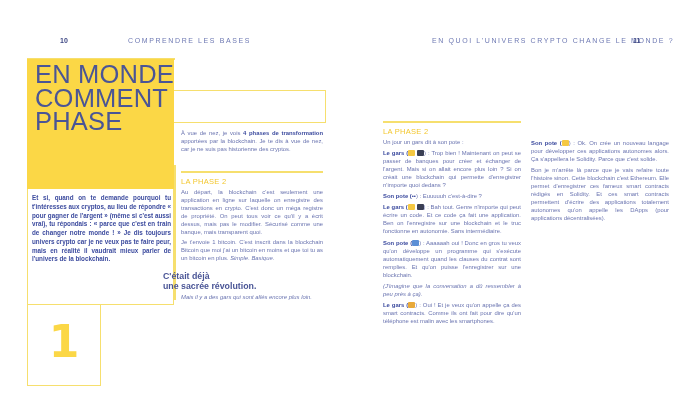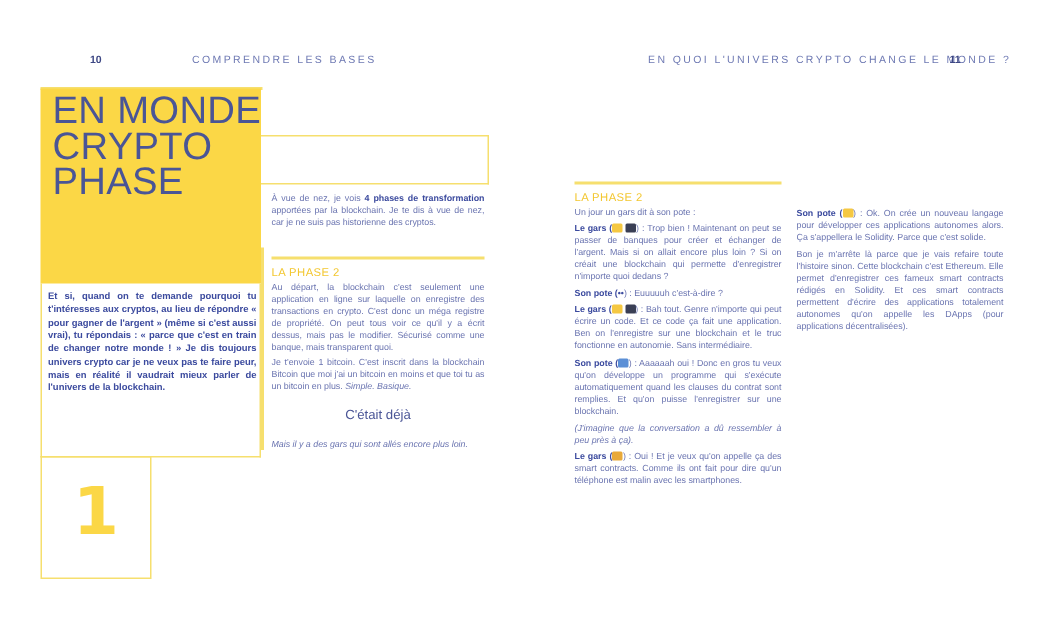--- a/index.html
+++ b/index.html
@@ -12,58 +12,59 @@
   .yellow-box { position:absolute; left:27px; top:59px; width:147px; height:130px; background:#fbd746; }
   .big-title { position:absolute; left:35px; top:63px; font-size:25.5px; line-height:23.5px; color:#4a5596; font-weight:normal; letter-spacing:0.2px; }
   .intro-box { position:absolute; left:27px; top:189px; width:147px; height:116px; border:1px solid #f6df6e; border-top:none; box-sizing:border-box; }
   .intro-text { position:absolute; left:32px; top:194px; width:139px; font-size:6.3px; line-height:8.75px; font-weight:bold; color:#3b4a9e; text-align:justify; }
   .chapter-box { position:absolute; left:27px; top:304px; width:74px; height:82px; border:1px solid #f6df6e; box-sizing:border-box; }
   .chapter-num { position:absolute; left:27px; top:316px; width:74px; text-align:center; font-size:44px; font-weight:bold; color:#fbd746; font-family:"DejaVu Sans", sans-serif; }
   .col2-box { position:absolute; left:174px; top:90px; width:152px; height:33px; border:1px solid #f6df6e; border-left:none; box-sizing:border-box; }
   .col2-title { position:absolute; left:181px; top:96px; font-size:9.6px; line-height:11px; color:#4a5596; letter-spacing:0.2px; }
   .body { font-size:5.9px; line-height:8.05px; color:#6a74b0; text-align:justify; }
   .phase-label { font-size:7.5px; color:#f3c730; letter-spacing:0.3px; }
-  .quote { position:absolute; left:181px; top:272px; width:142px; text-align:center; font-size:8.8px; line-height:9.5px; font-weight:normal; color:#4a5596; }
+  .quote { position:absolute; left:163px; top:272px; width:142px; font-size:8.8px; line-height:9.5px; font-weight:bold; color:#4a5596; }
   .ital { font-style:italic; }
   b { color:#3b4a9e; }
   .emoji { display:inline-block; width:7px; height:6px; vertical-align:-1px; border-radius:1px; }
   .vbar { position:absolute; width:2px; background:#f6df6e; }
 </style>
 </head>
 <body>
 
 <div class="abs pgnum" style="left:60px;top:37px;">10</div>
 <div class="abs run-head" style="left:128px;top:37px;">COMPRENDRE LES BASES</div>
 <div class="abs run-head" style="left:432px;top:37px;">EN QUOI L'UNIVERS CRYPTO CHANGE LE MONDE ?</div>
 <div class="abs pgnum" style="left:633px;top:37px;">11</div>
 <div class="hline" style="left:27px;top:58px;width:148px;"></div>
 
 <div class="yellow-box"></div>
 <div class="big-title">
   <div>EN MONDE</div>
-  <div>CRYPTO</div>
+  <div>COMMENT</div>
   <div>PHASE</div>
 </div>
 <div class="intro-box"></div>
 <div class="intro-text">Et si, quand on te demande pourquoi tu t'intéresses aux cryptos, au lieu de répondre « pour gagner de l'argent » (même si c'est aussi vrai), tu répondais : « parce que c'est en train de changer notre monde ! » Je dis toujours univers crypto car je ne veux pas te faire peur, mais en réalité il vaudrait mieux parler de l'univers de la blockchain.</div>
 <div class="chapter-box"></div>
 <div class="chapter-num">1</div>
 
 <div class="col2-box"></div>
 <div class="col2-title">
 </div>
 <div class="abs body" style="left:181px;top:129px;width:142px;"><span>À vue de nez, je vois </span><b>4 phases de transformation</b><span> apportées par la blockchain. Je te dis à vue de nez, car je ne suis pas historienne des cryptos.</span></div>
 
 <div class="hline" style="left:181px;top:171px;width:142px;height:1.5px;"></div>
 <div class="vbar" style="left:174px;top:165px;height:135px;"></div>
 <div class="abs phase-label" style="left:181px;top:177px;">LA PHASE 2</div>
 <div class="abs body" style="left:181px;top:188px;width:142px;">Au départ, la blockchain c'est seulement une application en ligne sur laquelle on enregistre des transactions en crypto. C'est donc un méga registre de propriété. On peut tous voir ce qu'il y a écrit dessus, mais pas le modifier. Sécurisé comme une banque, mais transparent quoi.</div>
 <div class="abs body" style="left:181px;top:238px;width:142px;"><span>Je t'envoie 1 bitcoin. C'est inscrit dans la blockchain Bitcoin que moi j'ai un bitcoin en moins et que toi tu as un bitcoin en plus. </span><span class="ital">Simple. Basique.</span></div>
 <div class="quote">
   <div>C'était déjà</div>
+  <div>une sacrée révolution.</div>
 </div>
 <div class="abs body ital" style="left:181px;top:293px;width:142px;">Mais il y a des gars qui sont allés encore plus loin.</div>
 
 <div class="hline" style="left:383px;top:121px;width:138px;height:1.5px;"></div>
 <div class="abs phase-label" style="left:383px;top:127px;">LA PHASE 2</div>
 <div class="abs body" style="left:383px;top:138px;width:138px;">
   <div style="margin-bottom:3px;">Un jour un gars dit à son pote :</div>
   <div style="margin-bottom:3px;"><b>Le gars (</b><span class="emoji" style="background:#f5c842"></span> <span class="emoji" style="background:#3a3f55"></span><span>) : Trop bien ! Maintenant on peut se passer de banques pour créer et échanger de l'argent. Mais si on allait encore plus loin ? Si on créait une blockchain qui permette d'enregistrer n'importe quoi dedans ?</span></div>
   <div style="margin-bottom:3px;"><b>Son pote (</b><b>••</b><span>) : Euuuuuh c'est-à-dire ?</span></div>
   <div style="margin-bottom:3px;"><b>Le gars (</b><span class="emoji" style="background:#f5c842"></span> <span class="emoji" style="background:#3a3f55"></span><span>) : Bah tout. Genre n'importe qui peut écrire un code. Et ce code ça fait une application. Ben on l'enregistre sur une blockchain et le truc fonctionne en autonomie. Sans intermédiaire.</span></div>

